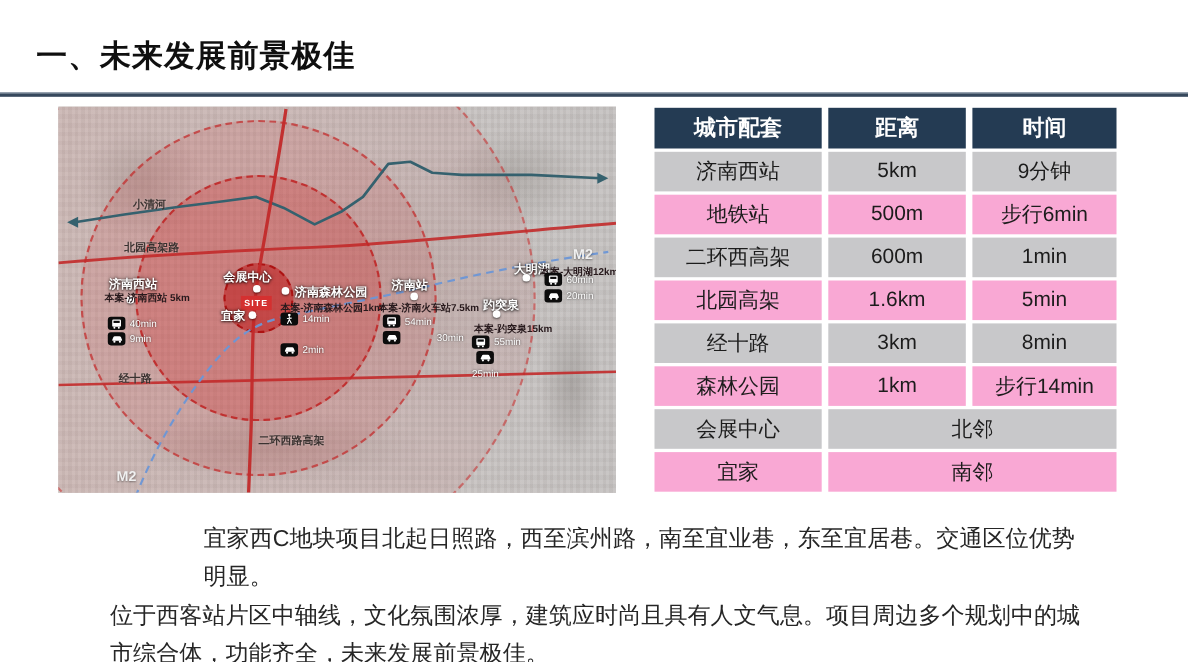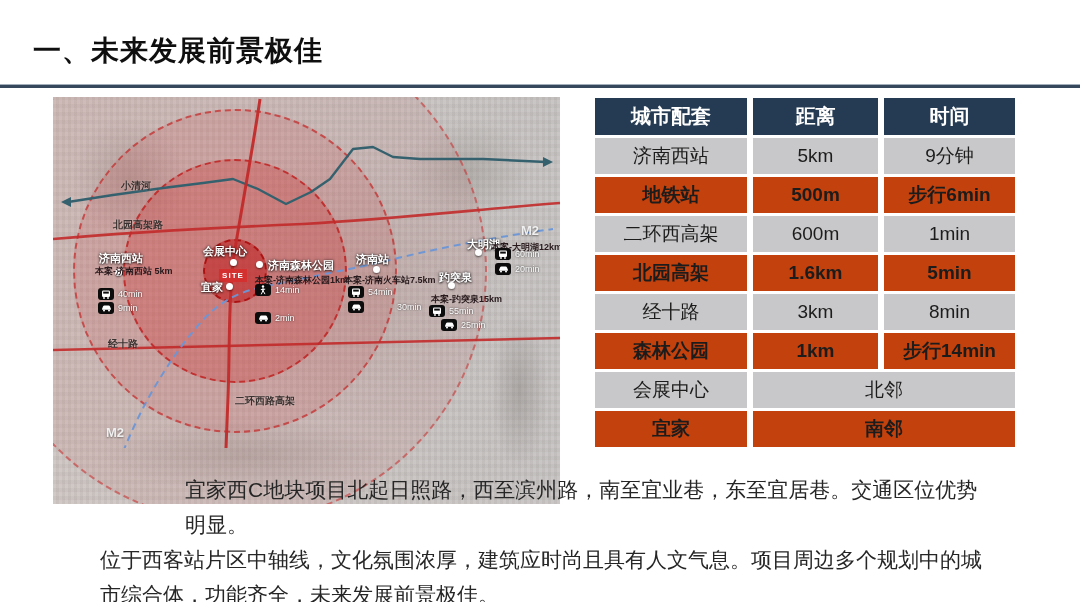--- a/index.html
+++ b/index.html
@@ -4,21 +4,21 @@
 <style>
   html,body{margin:0;padding:0;background:#fff;}
   #slide{position:relative;width:1080px;height:602px;background:#ffffff;overflow:hidden;
          font-family:"Liberation Sans","DejaVu Sans",sans-serif;}
 
   
   .title{position:absolute;left:33px;top:32px;font-size:28px;font-weight:bold;color:#0f0f0f;letter-spacing:1px;}
   .divider{position:absolute;left:0;top:84px;width:1080px;height:3px;background:#36485C;border-top:1px solid #A4AFBC;}
 
   
-  .map{position:absolute;left:53px;top:97px;width:507px;height:407px;overflow:hidden;
+  .map{position:absolute;left:53px;top:97px;width:507px;height:351px;overflow:hidden;
        background-color:#cac3c0;
        background-image:
          radial-gradient(closest-side at 15% 20%, rgba(118,108,102,.28), transparent 75%),
          radial-gradient(closest-side at 82% 18%, rgba(128,122,116,.30), transparent 70%),
          radial-gradient(closest-side at 92% 72%, rgba(108,102,98,.30), transparent 70%),
          radial-gradient(closest-side at 38% 88%, rgba(122,112,106,.25), transparent 75%),
          radial-gradient(closest-side at 62% 45%, rgba(150,140,134,.18), transparent 80%),
          repeating-linear-gradient(90deg, rgba(255,255,255,.04) 0 3px, rgba(90,80,75,.05) 3px 6px),
          repeating-linear-gradient(0deg, rgba(255,255,255,.03) 0 4px, rgba(90,80,75,.04) 4px 8px),
          linear-gradient(90deg,#cdc5c2,#c5c2c1);}
@@ -41,21 +41,21 @@
   .pill{width:16px;height:12px;background:#0c0c0c;border-radius:3px;display:flex;align-items:center;justify-content:center;flex:none;}
   .badge-time{color:#fff;font-size:9px;font-weight:normal;text-shadow:0 0 2px rgba(0,0,0,.8);}
 
   
   .ctable{position:absolute;left:595px;top:98px;display:grid;
           grid-template-columns:152px 125px 131px;column-gap:6px;row-gap:3px;}
   .th{background:#243B53;color:#fff;font-weight:bold;font-size:20px;height:37px;
       display:flex;align-items:center;justify-content:center;}
   .td{height:36px;display:flex;align-items:center;justify-content:center;font-size:19px;color:#1c1c1c;}
   .gray{background:#C8C8CA;}
-  .light{background:#c2410c;font-weight:bold;}
+  .light{background:#f9a8d4;}
   .span2{grid-column:2/4;}
 
   
   .body-text{position:absolute;left:100px;top:472px;width:895px;font-size:21px;color:#262626;line-height:35px;}
   .body-text .line.indent{padding-left:85px;}
 </style>
 </head>
 <body>
 
 <div id="slide">
@@ -188,21 +188,21 @@
       <span class="pill">
           <svg width="10" height="9" viewBox="0 0 10 9">
             <rect x="1" y="0.5" width="8" height="6.5" rx="1.2" fill="#fff"></rect>
             <rect x="2.2" y="1.6" width="5.6" height="2" fill="#0c0c0c"></rect>
             <circle cx="3" cy="8" r="0.9" fill="#fff"></circle>
             <circle cx="7" cy="8" r="0.9" fill="#fff"></circle>
           </svg>
         </span>
       <span class="badge-time">55min</span>
     </div>
-    <div class="badge" style="left:388px;top:222px;">
+    <div class="badge" style="left:376px;top:222px;flex-direction:column;">
       <span class="pill">
           <svg width="11" height="8" viewBox="0 0 11 8">
             <path d="M1 5 L2 2.6 Q2.4 1.6 3.4 1.6 L7.6 1.6 Q8.6 1.6 9 2.6 L10 5 Q10.2 5.7 9.5 5.8 L1.5 5.8 Q0.8 5.7 1 5 Z" fill="#fff"></path>
             <circle cx="3" cy="6.6" r="1" fill="#fff"></circle>
             <circle cx="8" cy="6.6" r="1" fill="#fff"></circle>
           </svg>
         </span>
       <span class="badge-time">25min</span>
     </div>
 

